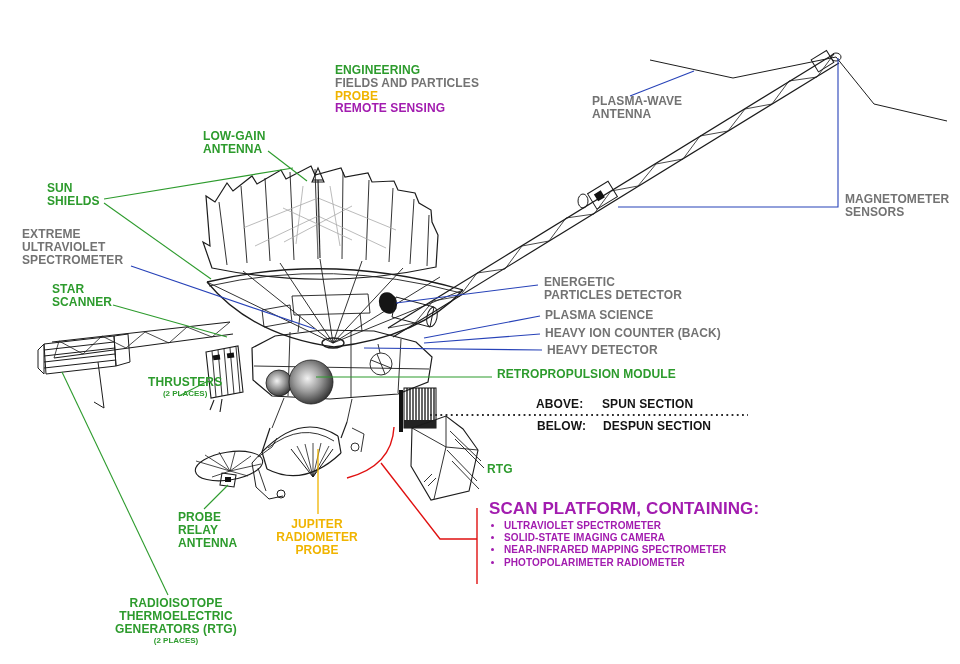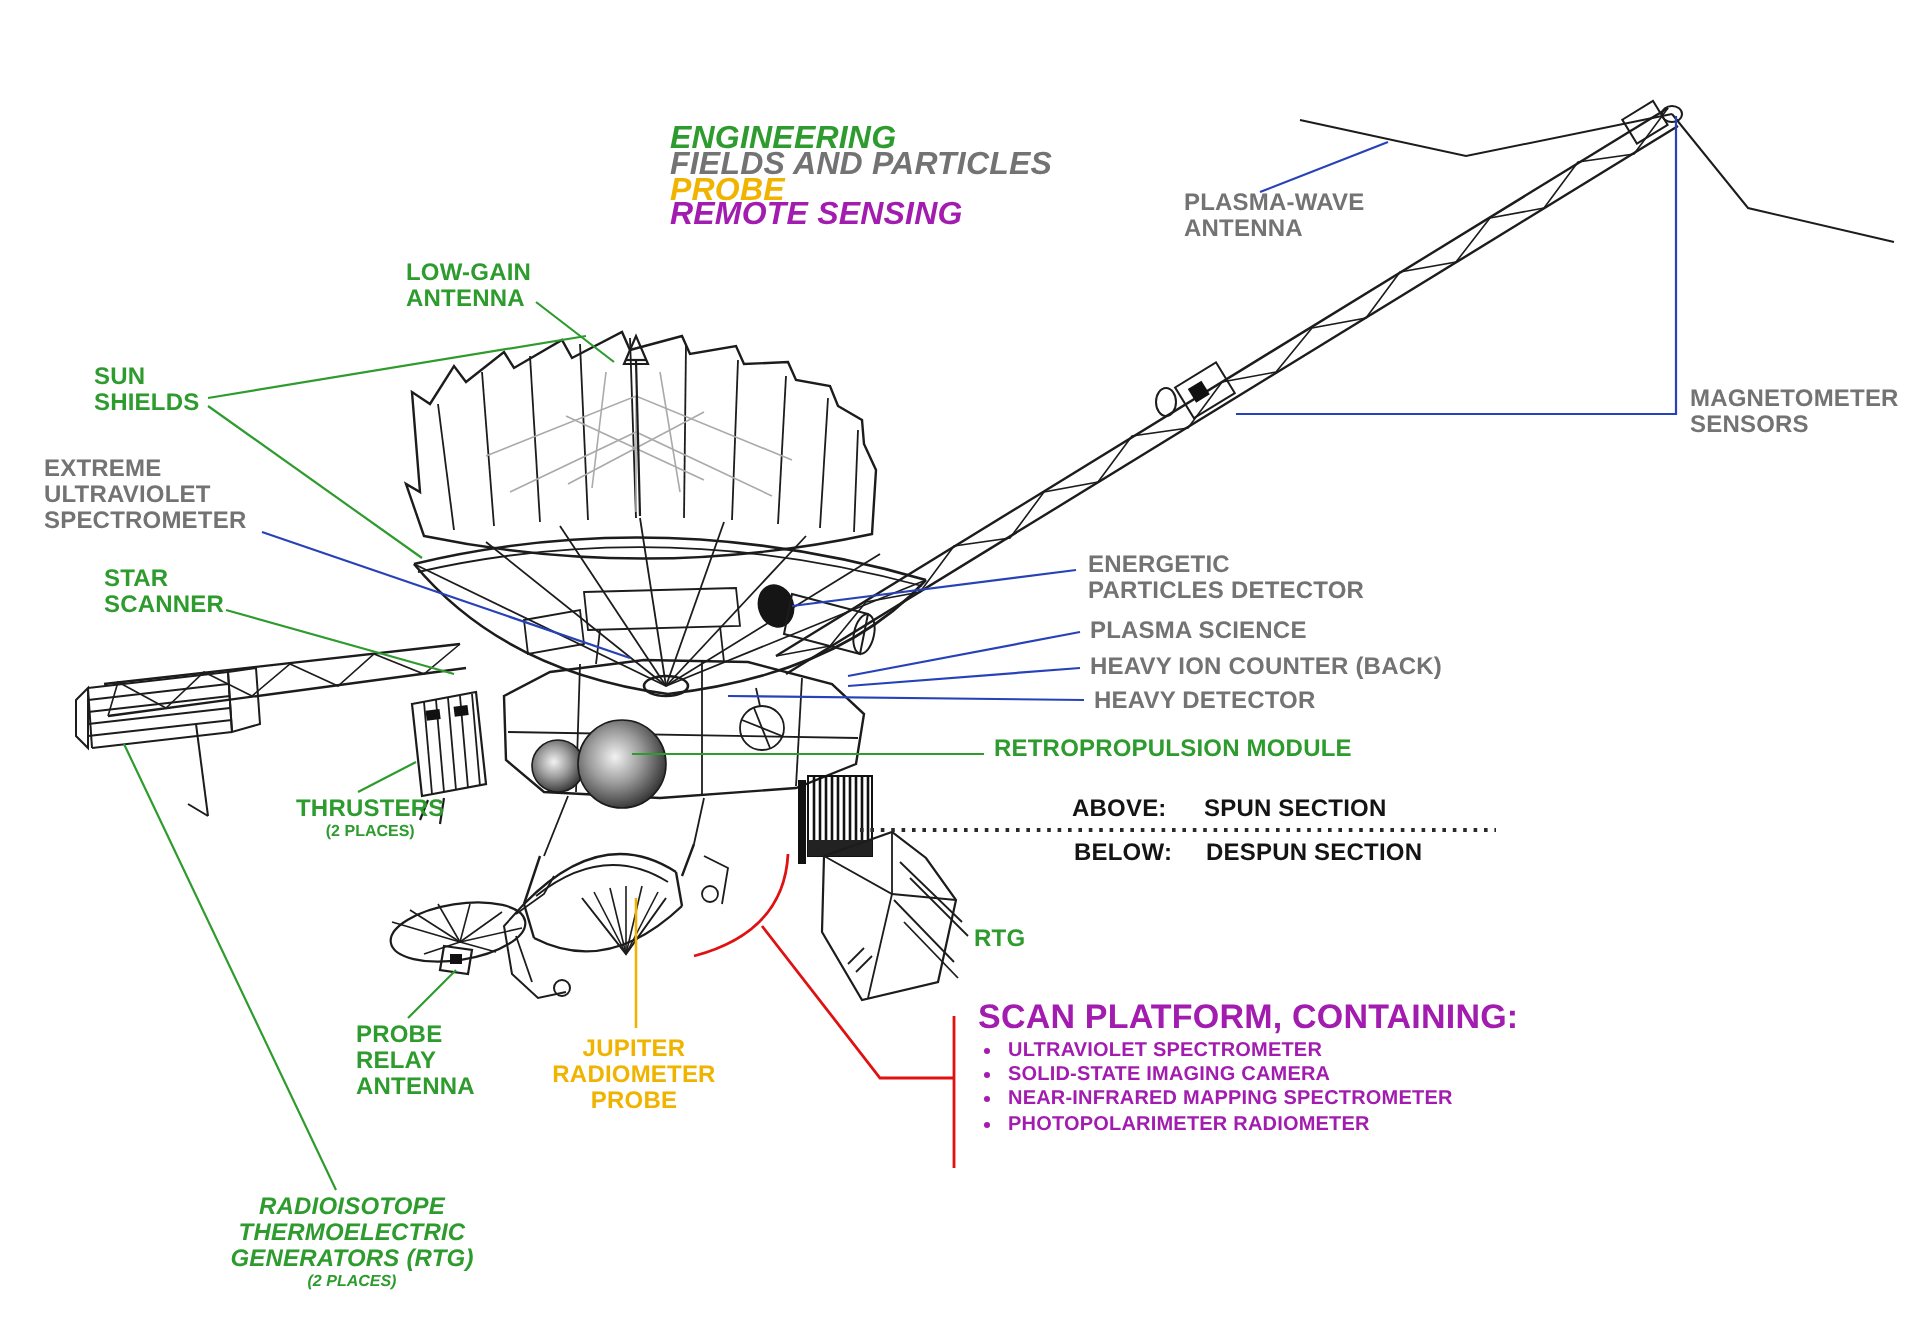--- a/index.html
+++ b/index.html
@@ -8,21 +8,21 @@
   .stage svg{position:absolute;left:0;top:0;}
   .callout{position:absolute;font-weight:bold;font-size:12px;line-height:13px;
            white-space:nowrap;letter-spacing:.1px;}
   .c-eng{color:#2d9b2d;}
   .c-fp{color:#737373;}
   .c-probe{color:#f0b400;}
   .c-rs{color:#a21caf;}
   .c-blk{color:#141414;}
   .note{font-size:8px;line-height:10px;font-weight:bold;text-align:center;letter-spacing:0;}
   .center{text-align:center;}
-  .legend-block{font-size:16px;line-height:12.8px;font-style:italic;}
+  .legend-block{font-size:12px;line-height:12.8px;}
   .divider-row{display:flex;}
   .divider-key{display:inline-block;width:66px;}
   .sp-title{font-size:17px;line-height:13px;}
   .sp-list{list-style:disc;margin:5px 0 0 0;padding-left:15px;font-size:10px;line-height:12.2px;}
   .sp-list li{margin:0;}
 </style>
 </head>
 <body>
 
 <div class="stage">
@@ -295,21 +295,21 @@
     <div>EXTREME</div>
     <div>ULTRAVIOLET</div>
     <div>SPECTROMETER</div>
   </div>
 
   <div class="callout c-eng" style="left:52px;top:283px;">
     <div>STAR</div>
     <div>SCANNER</div>
   </div>
 
-  <div class="callout c-eng center" style="left:148px;top:398px;">
+  <div class="callout c-eng center" style="left:148px;top:376px;">
     <div>THRUSTERS</div>
     <div class="note">(2 PLACES)</div>
   </div>
 
   <div class="callout c-fp" style="left:592px;top:95px;">
     <div>PLASMA-WAVE</div>
     <div>ANTENNA</div>
   </div>
 
   <div class="callout c-fp" style="left:544px;top:276px;">
@@ -357,20 +357,20 @@
     <div>RELAY</div>
     <div>ANTENNA</div>
   </div>
 
   <div class="callout c-probe center" style="left:265px;top:518px;width:104px;">
     <div>JUPITER</div>
     <div>RADIOMETER</div>
     <div>PROBE</div>
   </div>
 
-  <div class="callout c-eng center" style="left:80px;top:597px;width:192px;font-style:italic;">
+  <div class="callout c-eng center" style="left:80px;top:597px;width:192px;">
     <div>RADIOISOTOPE</div>
     <div>THERMOELECTRIC</div>
     <div>GENERATORS (RTG)</div>
     <div class="note">(2 PLACES)</div>
   </div>
 
 </div>
 
 </body></html>

